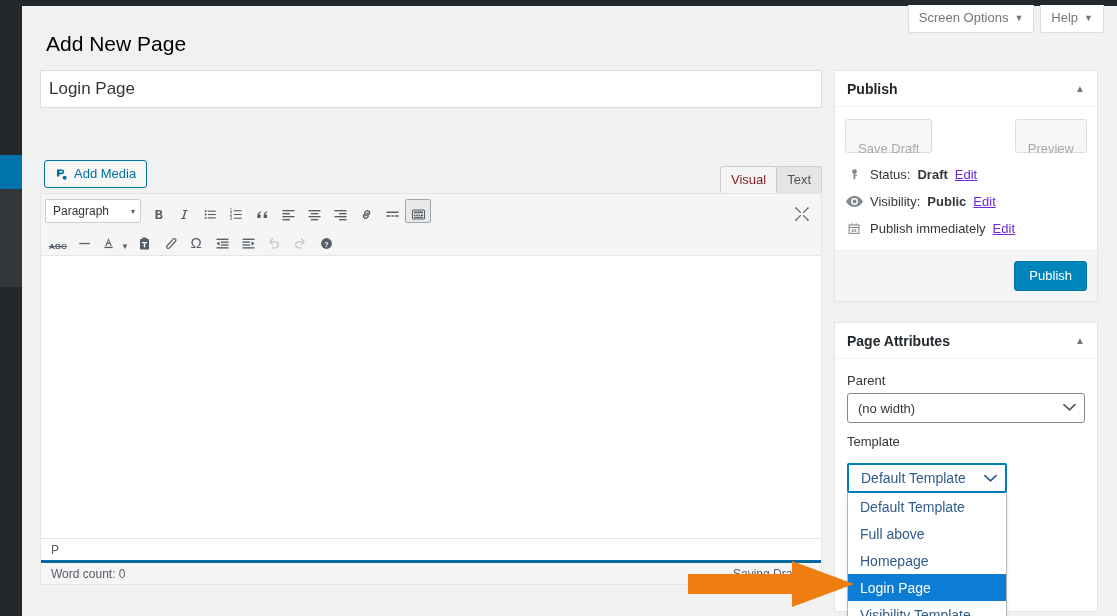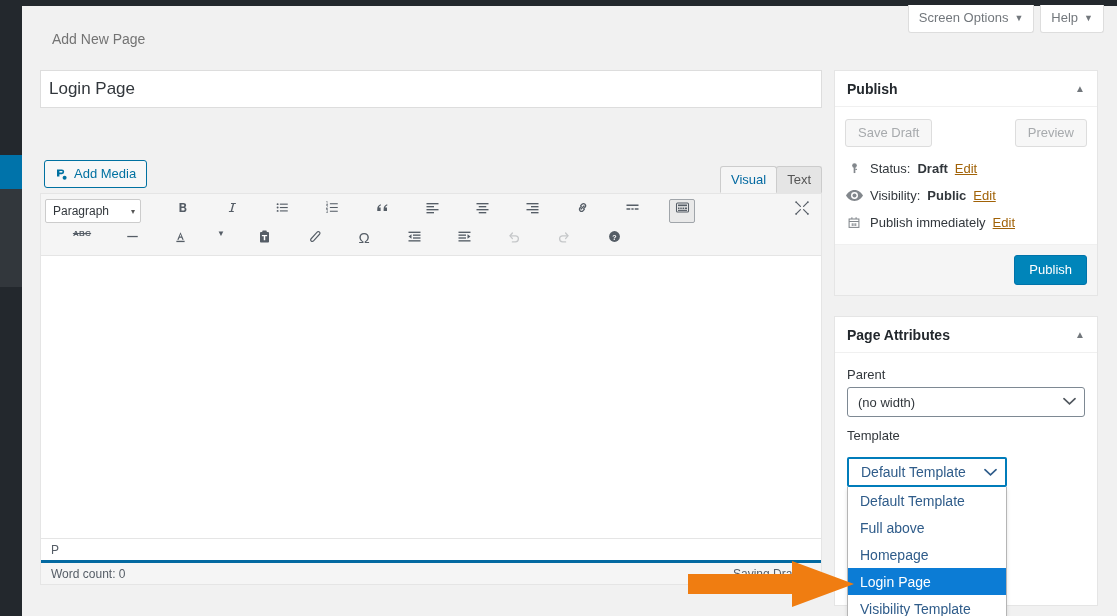--- a/index.html
+++ b/index.html
@@ -35,21 +35,21 @@
   
   .screen-meta-links { position:absolute; right:17px; top:-1px; display:flex; gap:6px; }
   .show-settings {
     background:#fff; border:1px solid #ddd; border-top:none;
     border-radius:0 0 3px 3px; padding:5px 10px 6px; font-size:13px; color:#72777c;
     line-height:1.2; white-space:nowrap;
   }
   .show-settings .caret { font-size:9px; margin-left:6px; position:relative; top:-1px;}
 
   
-  .wrap-title { position:absolute; left:30px; top:24px; font-size:14px; font-weight:400; color:#737373; line-height:1.3; }
+  .wrap-title { position:absolute; left:24px; top:24px; font-size:21px; font-weight:400; color:#000000; line-height:1.3; }
 
   
   #titlediv { position:absolute; left:18px; top:64px; width:782px; }
   #title {
     width:782px; height:38px; border:1px solid #ddd; background:#fff;
     font-size:17px; padding:3px 8px; color:#32373c; outline:none;
     font-family:"Liberation Sans", sans-serif;
   }
 
   
@@ -61,28 +61,28 @@
     border-radius:3px; height:28px; padding:0 10px 0 8px;
     display:flex; align-items:center; gap:5px; font-size:13px; line-height:26px;
   }
   .media-glyph { display:inline-block; width:16px; height:16px; position:relative; }
   .wp-editor-tabs { position:absolute; right:0; bottom:0; display:flex; }
   .wp-switch-editor {
     border:1px solid #ccc; border-bottom-color:#e5e5e5; background:#e5e5e5;
     color:#555; font-size:13px; padding:4px 10px 3px; margin-left:-1px; position:relative;
     border-radius:3px 3px 0 0; line-height:18px;
   }
-  .wp-switch-editor.active { background:#f5f5f5; border-bottom-color:#f5f5f5; color:#0369a1; }
+  .wp-switch-editor.active { background:#f5f5f5; border-bottom-color:#f5f5f5; color:#7f1d1d; }
 
   .wp-editor-container { border:1px solid #e5e5e5; background:#fff; }
   .mce-toolbar-grp { background:#f5f5f5; border-bottom:1px solid #e5e5e5; padding:2px 0 1px; }
   .mce-toolbar { display:flex; align-items:center; height:30px; padding:0 4px; position:relative; }
   .mce-btn {
-    width:26px; height:24px; display:flex; align-items:flex-start; justify-content:center;
-    color:#555d66; font-size:15px; border:1px solid transparent; border-radius:2px; cursor:default;margin-left:24px;
+    width:26px; height:24px; display:flex; align-items:flex-end; justify-content:center;
+    color:#555d66; font-size:15px; border:1px solid transparent; border-radius:2px; cursor:default;
   }
   .mce-btn.active-btn { border:1px solid #a0a5aa; background:#e9e9e9; }
   .mce-btn.dim { color:#c5c7c9; }
   .mce-listbox {
     height:24px; min-width:96px; border:1px solid #ccc; background:#fff; border-radius:2px;
     display:flex; align-items:center; justify-content:space-between; padding:0 5px 0 7px;
     font-size:12px; color:#32373c; margin-right:4px;
   }
   .mce-listbox .caret { font-size:8px; color:#555; }
   .fullscreen-btn { position:absolute; right:6px; top:3px; }
@@ -102,26 +102,26 @@
     height:36px; display:flex; align-items:center; justify-content:space-between;
     padding:0 12px; border-bottom:1px solid #f0f0f0;
   }
   .postbox-header h2 { font-size:14px; font-weight:600; color:#23282d; }
   .handle-order { color:#72777c; font-size:10px; }
 
   .submitbox { padding:10px 10px 0; }
   .minor-pub { display:flex; justify-content:space-between; padding:2px 0 10px; }
   .btn-secondary {
     background:#f7f7f7; border:1px solid #ddd; color:#a7aaad; border-radius:3px;
-    height:28px; padding:0 12px; font-size:13px; line-height:26px;
+    height:28px; padding:16px 12px; font-size:13px; line-height:26px;
   }
   .misc-pub { display:flex; align-items:center; gap:7px; padding:4px 0 8px; font-size:13px; color:#32373c; }
   .misc-pub .ico { width:18px; display:flex; justify-content:center; color:#82878c; }
   .misc-pub b { font-weight:700; }
-  .edit-link { color:#a16207; text-decoration:underline; }
+  .edit-link { color:#6d28d9; text-decoration:underline; }
   .major-pub {
     background:#f5f5f5; border-top:1px solid #f0f0f0; padding:10px;
     display:flex; justify-content:flex-end; margin-top:6px;
   }
   .btn-primary {
     background:#0085ba; border:1px solid #0073aa; color:#fff; border-radius:3px;
     height:30px; padding:0 14px; font-size:13px; line-height:28px;
   }
 
   .pa-inside { padding:10px 12px 14px; }

